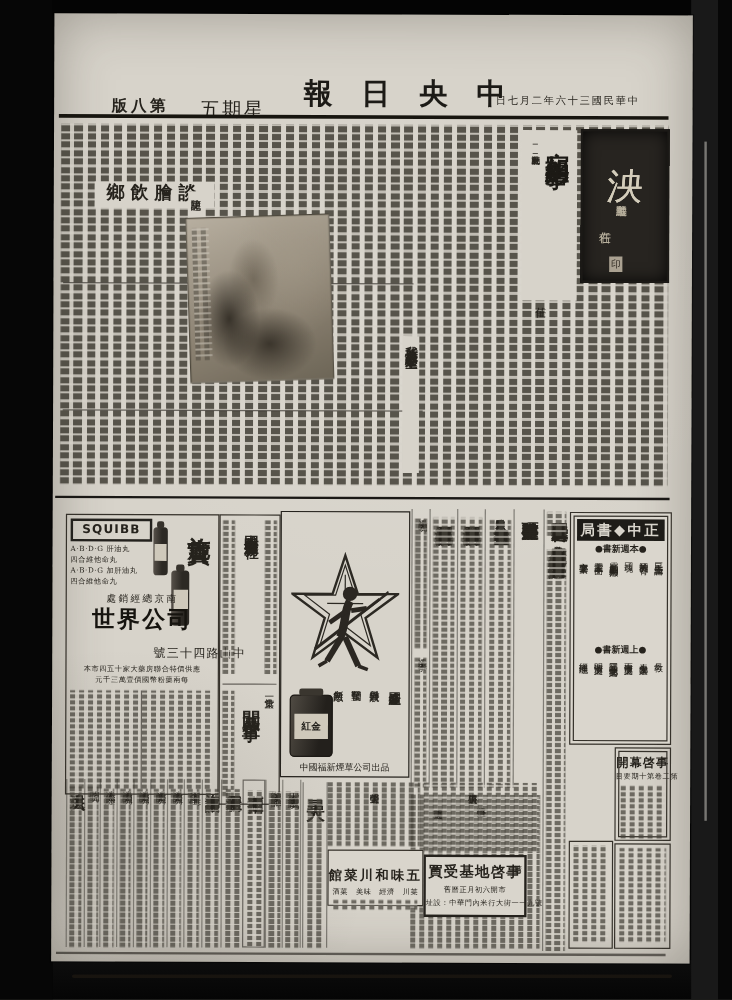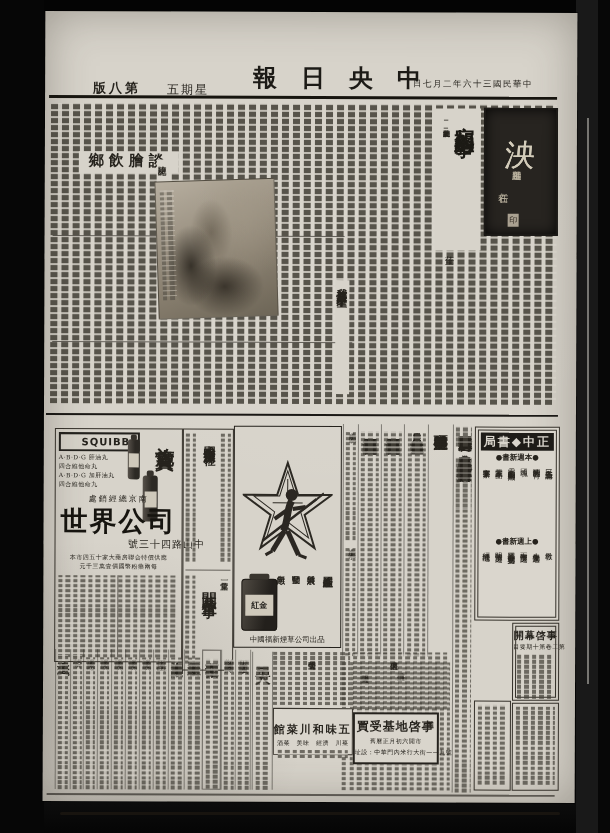--- a/index.html
+++ b/index.html
@@ -73,21 +73,21 @@
 
 <div class="abs band-top"></div>
 <div class="abs band-bottom"></div>
 <div class="abs band-left"></div>
 <div class="abs band-right"></div>
 <div class="abs streak"></div>
 
 <div class="abs page">
 
   <div class="abs b" style="left:48px;top:68px;font-size:13px;letter-spacing:3px;">版八第</div>
-  <div class="abs" style="left:122px;top:70px;font-size:12px;letter-spacing:2px;">五期星</div>
+  <div class="abs" style="left:122px;top:70px;font-size:16px;letter-spacing:2px;">五期星</div>
   <div class="abs masthead" style="left:208px;top:50px;">報日央中</div>
   <div class="abs" style="left:368px;top:66px;font-size:8.5px;letter-spacing:1.5px;">日七月二年六十三國民華中</div>
   <div class="abs headrule" style="left:4px;top:84px;width:508px;height:3px;"></div>
 
   <div class="abs gk" style="left:6px;top:92px;width:506px;height:300px;"></div>
   <div class="abs rule" style="left:8px;top:224px;width:292px;height:1px;"></div>
   <div class="abs rule" style="left:8px;top:330px;width:300px;height:1px;"></div>
 
   <div class="abs yy" style="left:439px;top:95px;width:74px;height:128px;">
     <div class="abs vt title" style="right:16px;top:8px;">泱泱</div>
@@ -107,34 +107,34 @@
 
   <div class="abs photo" style="left:112px;top:168px;width:118px;height:136px;transform:rotate(-2deg);">
     <div class="abs gk-fine" style="left:4px;top:8px;width:14px;height:110px;opacity:.45;"></div>
   </div>
 
   <div class="abs vt paper b" style="left:291px;top:268px;font-size:10.5px;height:114px;letter-spacing:1px;">我所憶及今日之中學生</div>
 
   <div class="abs" style="left:2px;top:402px;width:512px;height:2px;background:#1a1815;"></div>
 
   <div class="abs adbox" style="left:11px;top:417px;width:126px;height:232px;">
-    <div class="abs b" style="left:3px;top:3px;width:64px;height:15px;border:2px solid #23211d;font-size:10px;letter-spacing:1px;text-align:center;line-height:15px;font-family:'DejaVu Sans','Liberation Sans',sans-serif;padding-left:13px;">SQUIBB</div>
+    <div class="abs b" style="left:3px;top:3px;width:64px;height:15px;border:2px solid #23211d;font-size:10px;letter-spacing:1px;text-align:center;line-height:15px;font-family:'DejaVu Sans','Liberation Sans',sans-serif;">SQUIBB</div>
     <div class="abs tiny" style="left:3px;top:24px;">A·B·D·G 肝油丸</div>
     <div class="abs tiny" style="left:3px;top:33px;">四合維他命丸</div>
     <div class="abs tiny" style="left:3px;top:42px;">A·B·D·G 加肝油丸</div>
     <div class="abs tiny" style="left:3px;top:51px;">四合維他命九</div>
     <div class="abs bottle" style="left:72px;top:10px;width:12px;height:40px;">
         <div class="lab"></div>
       </div>
     <div class="abs bottle" style="left:87px;top:6px;width:15px;height:46px;">
         <div class="lab"></div>
       </div>
     <div class="abs vt b" style="right:3px;top:2px;font-size:19px;letter-spacing:2px;">施貴寶</div>
     <div class="abs" style="left:0;top:64px;width:126px;font-size:8px;text-align:center;letter-spacing:2px;">處銷經總京南</div>
-    <div class="abs b" style="left:0;top:74px;width:126px;font-size:27px;text-align:center;letter-spacing:2px;color:#16140f;">世界公司</div>
+    <div class="abs b" style="left:0;top:74px;width:126px;font-size:19px;text-align:center;letter-spacing:2px;color:#16140f;">世界公司</div>
     <div class="abs" style="left:0;top:108px;width:126px;font-size:10px;text-align:center;letter-spacing:1px;margin-left:48px;">號三十四路山中</div>
     <div class="abs tiny" style="left:0;top:124px;width:126px;text-align:center;">本市四五十家大藥房聯合特價供應</div>
     <div class="abs tiny" style="left:0;top:133px;width:126px;text-align:center;">元千三萬壹價國幣粉藥兩每</div>
     <div class="abs gk-fine" style="left:3px;top:146px;width:118px;height:82px;"></div>
     <div class="abs rule" style="left:62px;top:146px;width:1px;height:82px;"></div>
   </div>
 
   <div class="abs adbox" style="left:139px;top:417px;width:49px;height:240px;">
     <div class="abs gk-fine" style="right:2px;top:4px;width:10px;height:128px;"></div>
     <div class="abs vt b" style="left:18px;top:6px;font-size:12px;line-height:1.15;letter-spacing:1px;">中國合作生活服務社</div>

